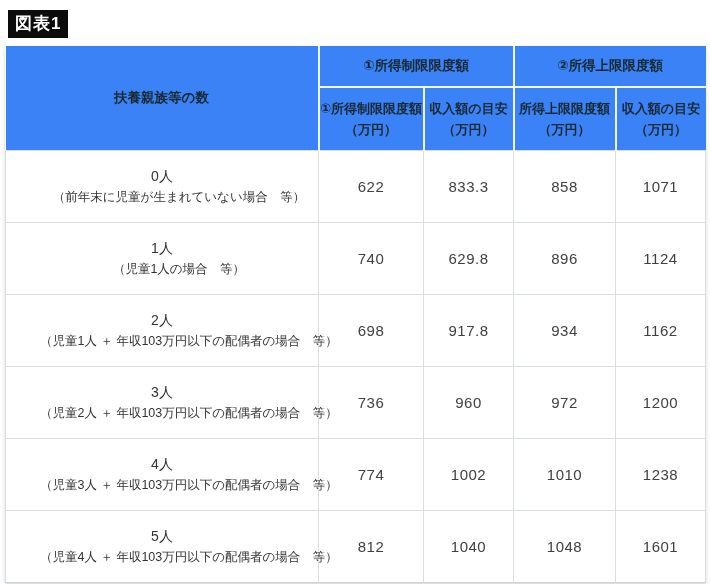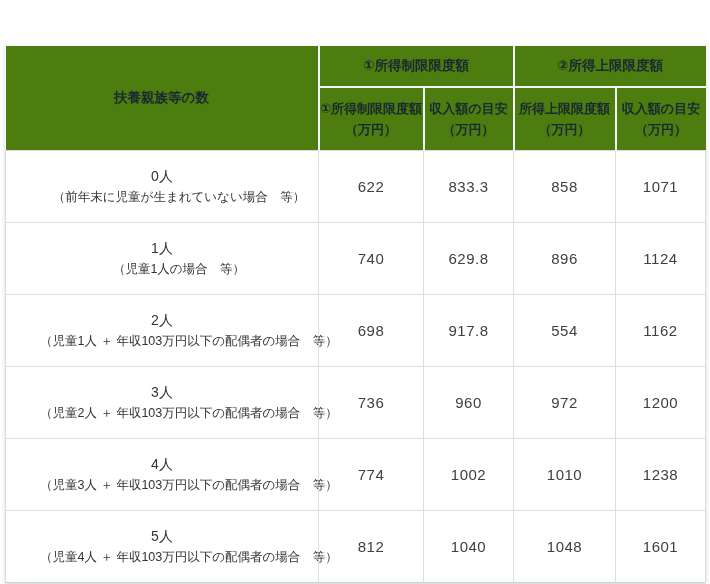--- a/index.html
+++ b/index.html
@@ -49,21 +49,21 @@
     margin: 5px 5px 0 5px;
     box-shadow: 0 2px 4px rgba(0,0,0,0.16);
   }
   col.c0 { width: 313px; }
   col.c1 { width: 105px; }
   col.c2 { width: 90px; }
   col.c3 { width: 102px; }
   col.c4 { width: 90px; }
 
   thead th {
-    background: #4d7c0f;
+    background: #3b82f6;
     color: #182931;
     font-weight: bold;
     border: 2px solid #f0f6f7;
     padding: 0;
     text-align: center;
     vertical-align: middle;
   }
   thead tr.group-row th { height: 40px; font-size: 13.5px; }
   thead tr.sub-row th   { height: 62px; font-size: 13px; border-bottom: none; }
   thead th.corner {
@@ -105,20 +105,21 @@
     color: #404040;
     letter-spacing: 0.5px;
   }
 </style>
 </head>
 <body>
 
 <div class="page">
 
   <div class="title-row">
+    <span class="badge">図表1</span>
   </div>
 
   <table class="limits">
     <colgroup>
       <col class="c0">
         <col class="c1">
         <col class="c2">
         <col class="c3">
         <col class="c4">
     </colgroup>
@@ -168,21 +169,21 @@
         <td class="num">896</td>
         <td class="num">1124</td>
       </tr>
       <tr>
         <td class="rowhead">
           <div class="row-label">2人</div>
           <div class="row-desc">（児童1人 ＋ 年収103万円以下の配偶者の場合　等）</div>
         </td>
         <td class="num">698</td>
         <td class="num">917.8</td>
-        <td class="num">554</td>
+        <td class="num">934</td>
         <td class="num">1162</td>
       </tr>
       <tr>
         <td class="rowhead">
           <div class="row-label">3人</div>
           <div class="row-desc">（児童2人 ＋ 年収103万円以下の配偶者の場合　等）</div>
         </td>
         <td class="num">736</td>
         <td class="num">960</td>
         <td class="num">972</td>

